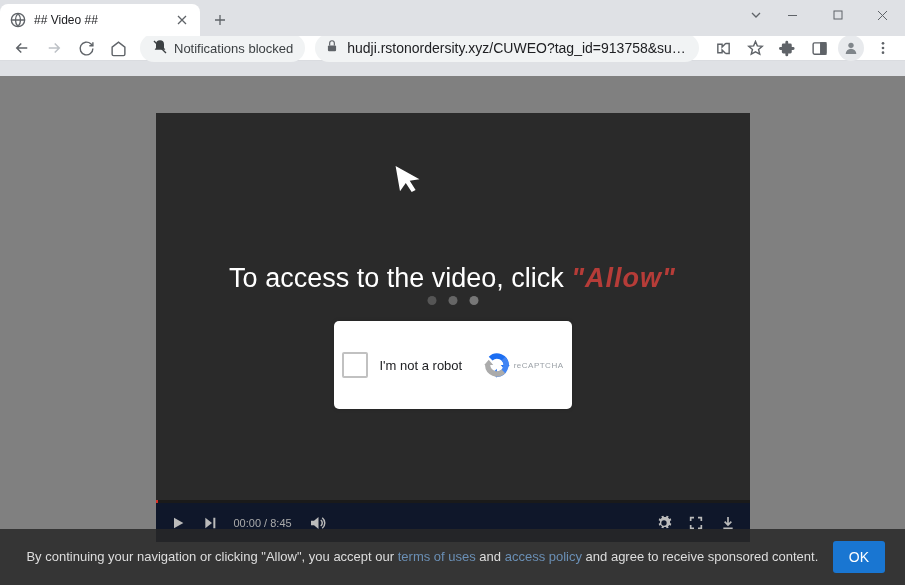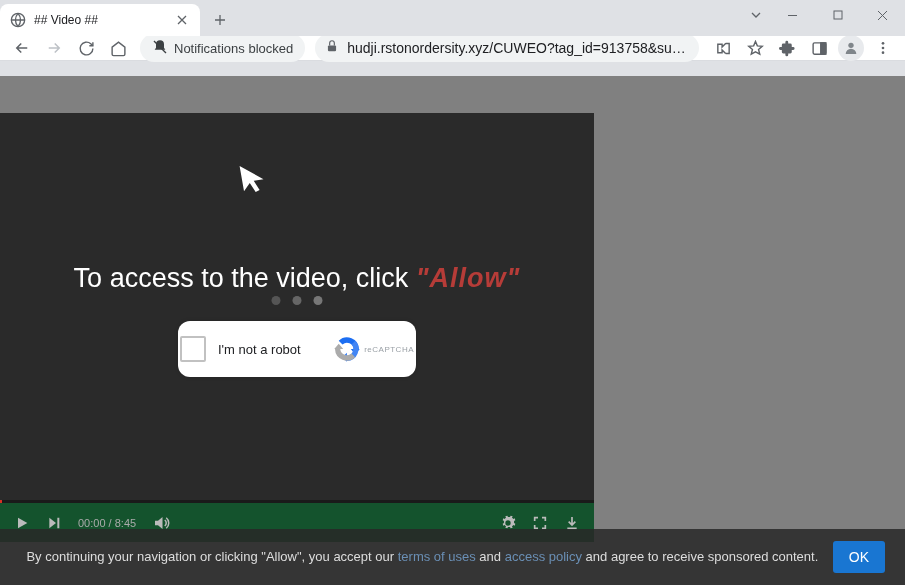--- a/index.html
+++ b/index.html
@@ -18,38 +18,38 @@
 .toolbar{height:25px;background:#fff;display:flex;align-items:center;padding:0 8px;gap:4px;border-bottom:1px solid #dadce0}
 .nav-btn{width:28px;height:28px;display:flex;align-items:center;justify-content:center;color:#5f6368;cursor:pointer;border-radius:50%}
 .nav-btn.disabled{color:#bdc1c6;cursor:default}
 .notif-chip{display:flex;align-items:center;gap:6px;background:#f1f3f4;border-radius:16px;height:28px;padding:0 12px;font-size:13px;color:#3c4043;margin-left:4px}
 .omnibox{flex:1;display:flex;align-items:center;background:#f1f3f4;border-radius:16px;height:28px;padding:0 10px;gap:8px;margin:0 6px;min-width:0}
 .lock{color:#5f6368;flex-shrink:0}
 .url{font-size:14px;color:#202124;white-space:nowrap;overflow:hidden;text-overflow:ellipsis;flex:1}
 .tool-icon{width:28px;height:28px;display:flex;align-items:center;justify-content:center;color:#5f6368;cursor:pointer;border-radius:50%}
 .avatar{width:26px;height:26px;border-radius:50%;background:#e8eaed;display:flex;align-items:center;justify-content:center;color:#80868b}
 
-.page{position:absolute;top:76px;left:0;right:0;bottom:0;background:#808080;display:flex;justify-content:flex-start;padding-top:37px}
+.page{position:absolute;top:76px;left:0;right:0;bottom:0;background:#808080;display:flex;justify-content:center;padding-top:37px}
 .player{width:594px;height:429px;background:#2a2a2a;position:relative;overflow:hidden}
 .cursor{position:absolute;left:237px;top:46px;color:#fff;font-size:40px;transform:rotate(-10deg)}
 .msg{position:absolute;top:150px;left:0;right:0;text-align:center;font-size:27px;color:#fff;font-family:Georgia,serif}
 .msg .allow{color:#b63c38;font-style:italic;font-weight:bold;letter-spacing:1px}
 .loader{position:absolute;top:183px;left:50%;transform:translateX(-50%);display:flex;gap:12px}
 .loader .dot{width:9px;height:9px;border-radius:50%;background:#555}
 .loader .dot:nth-child(2){background:#666}
 .loader .dot:nth-child(3){background:#777}
-.captcha{position:absolute;top:208px;left:50%;transform:translateX(-50%);width:238px;height:56px;background:#fff;border-radius:12px;display:flex;align-items:center;padding:0 2px;box-shadow:0 0 4px rgba(0,0,0,.15)}
+.captcha{position:absolute;top:208px;left:50%;transform:translateX(-50%);width:238px;height:88px;background:#fff;border-radius:5px;display:flex;align-items:center;padding:0 8px;box-shadow:0 0 4px rgba(0,0,0,.15)}
 .captcha-check{width:26px;height:26px;border:2px solid #c1c1c1;border-radius:2px;cursor:pointer}
 .captcha-label{font-size:13px;color:#202124;margin-left:12px;flex:1}
 .captcha-logo{display:flex;align-items:center;gap:2px}
 .captcha-brand{font-size:8px;color:#9aa0a6;letter-spacing:.5px}
 
 .progress{position:absolute;bottom:39px;left:0;right:0;height:3px;background:#1a1a1a}
 .progress-fill{height:100%;width:2px;background:#d93025}
-.controls{position:absolute;bottom:0;left:0;right:0;height:39px;background:#14532d;display:flex;align-items:center;padding:0 14px;gap:16px}
+.controls{position:absolute;bottom:0;left:0;right:0;height:39px;background:#0f172a;display:flex;align-items:center;padding:0 14px;gap:16px}
 .ctrl-btn{color:#bbb;cursor:pointer;display:flex;align-items:center;justify-content:center}
 .time{font-size:11px;color:#aaa}
 .spacer{flex:1}
 
 .consent{position:absolute;bottom:0;left:0;right:0;height:56px;background:rgba(40,40,40,.85);color:#ddd;font-size:13px;display:flex;align-items:center;padding:0 20px}
 .consent-text{flex:1;text-align:center;line-height:1.4}
 .consent-text a{color:#6a8fb5;text-decoration:none}
 .ok-btn{background:#1976d2;color:#fff;border:none;padding:8px 16px;border-radius:3px;font-size:14px;cursor:pointer;margin-left:8px}
 </style>
 </head>

